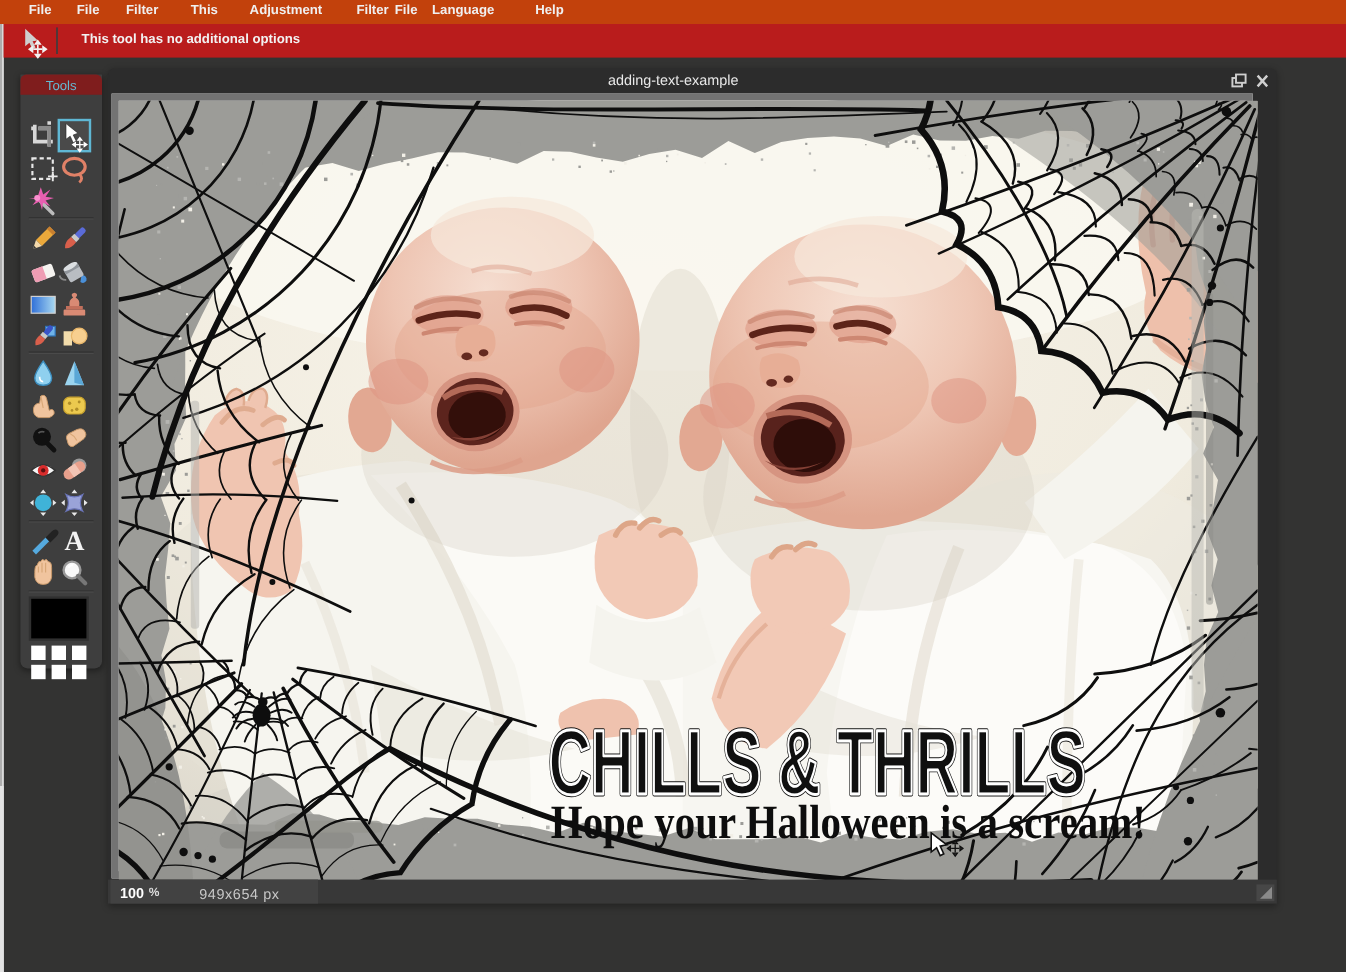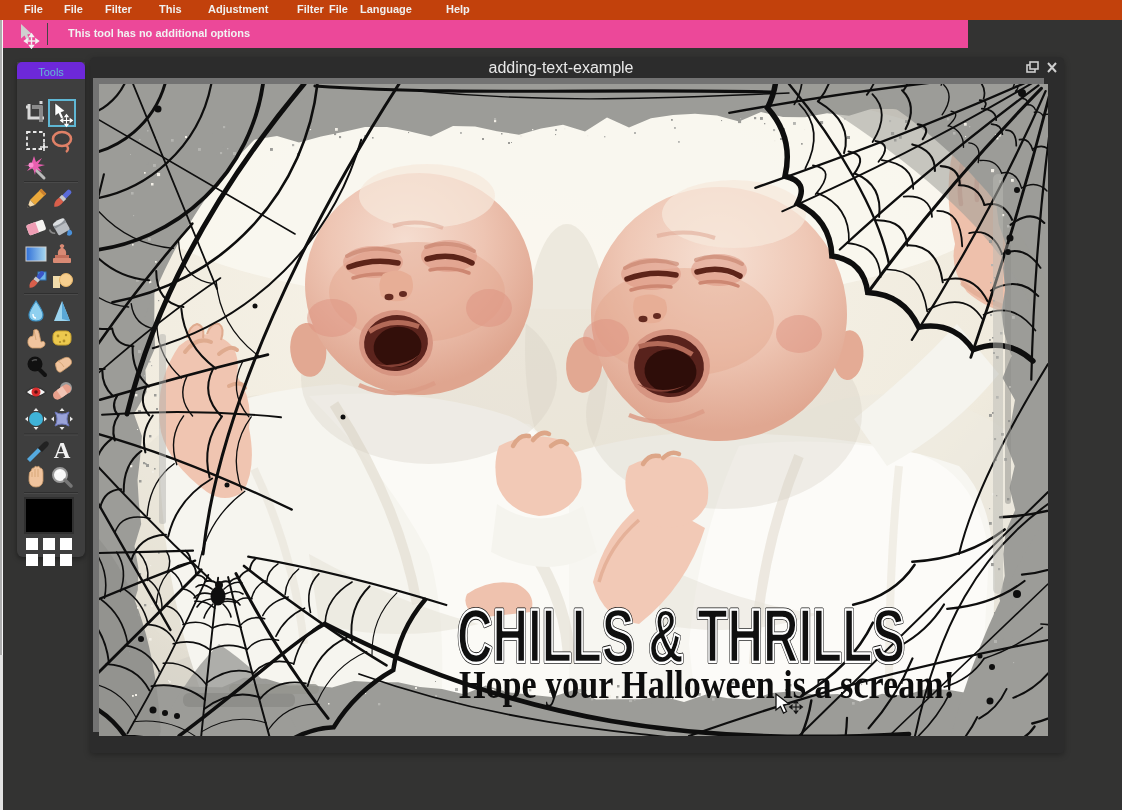--- a/index.html
+++ b/index.html
@@ -1,27 +1,27 @@
 <!DOCTYPE html>
 <html><head><meta charset="utf-8"><style>
 * { margin:0; padding:0; box-sizing:border-box; }
 body { width:1122px; height:810px; background:#333332; font-family:"Liberation Sans",sans-serif; position:relative; overflow:hidden; }
 .menubar { position:absolute; left:0; top:0; width:1122px; height:20px; background:#c2410c; z-index:10; }
 .menubar span { position:absolute; top:3px; font-size:11px; font-weight:bold; color:#f0f0f0; }
-.optbar { position:absolute; left:3px; top:20px; width:965px; height:28px; background:#ec4899; z-index:9;padding-left:15px; }
+.optbar { position:absolute; left:3px; top:20px; width:1119px; height:28px; background:#b91c1c; z-index:9;padding-left:15px; }
 .optbar .sep { position:absolute; left:44px; top:3px; width:1px; height:22px; background:#2b2b2b; border-right:1px solid #454545; }
 .optbar .txt { position:absolute; left:65px; top:7px; font-size:11px; font-weight:bold; color:#f2f2f2; }
 .leftstrip { position:absolute; left:0; top:20px; width:3px; height:790px; background:#adadad; border-right:1px solid #f8f8f8; }
 .leftstrip2 { position:absolute; left:0; top:655px; width:3px; height:155px; background:#e3e3e3; }
 .toolspanel { position:absolute; left:17px; top:62px; width:68px; height:495px; background:#3e3e3e; border-radius:0 0 6px 6px; box-shadow:0 2px 5px rgba(0,0,0,.4); z-index:5; }
-.toolshead { position:absolute; left:17px; top:62px; width:68px; height:17px; background:#6d28d9; border-radius:5px 5px 0 0; text-align:center; z-index:6; }
+.toolshead { position:absolute; left:17px; top:62px; width:68px; height:17px; background:#7f1d1d; border-radius:5px 5px 0 0; text-align:center; z-index:6; }
 .toolshead span { font-size:11px; color:#64b9d2; line-height:17px; }
 .toolsbody { position:absolute; left:17px; top:79px; width:68px; height:478px; z-index:6; }
 .win { position:absolute; left:90px; top:57px; width:974px; height:696px; background:#2c2c2c; border-radius:5px 5px 3px 3px; box-shadow:0 2px 6px rgba(0,0,0,.3); z-index:4; }
-.wtitle { position:absolute; left:0; top:0; width:942px; height:22px; text-align:center; font-size:16px; color:#e8e8e8; line-height:21px; }
+.wtitle { position:absolute; left:0; top:0; width:942px; height:22px; text-align:center; font-size:12px; color:#e8e8e8; line-height:21px; }
 .wicons { position:absolute; right:5px; top:4px; color:#cfcfcf; }
 .canvwrap { position:absolute; left:3px; top:21px; width:951px; height:654px; border:6px solid #737373; background:#fff; }
 .statusbar { position:absolute; left:0px; top:676px; width:974px; height:20px; background:#383838; }
 .statseg { position:absolute; left:2px; top:0; width:173px; height:20px; background:#424242; }
 .s100 { position:absolute; left:10px; top:4px; font-size:12px; font-weight:bold; color:#fff; }
 .spct { position:absolute; left:34px; top:6px; font-size:10px; font-weight:bold; color:#ddd; }
 .ssize { position:absolute; left:76px; top:5px; font-size:12px; color:#c8c8c8; letter-spacing:0.5px; }
 .grip { position:absolute; right:2px; bottom:2px; width:15px; height:14px; background:#474747; }
 .grip:after { content:""; position:absolute; right:2px; bottom:2px; width:0; height:0; border-left:10px solid transparent; border-bottom:10px solid #8a8a8a; }
 </style></head>
@@ -928,20 +928,27 @@
  <path d="M-6,-7 Q-16,-14 -22,-9 M-7,-2 Q-18,-5 -24,2 M-7,3 Q-17,4 -21,11 M-5,8 Q-12,15 -14,22 M6,-7 Q16,-16 24,-13 M7,-2 Q18,-7 25,-2 M7,3 Q17,2 22,9 M5,8 Q12,15 13,21" stroke="#0e0e0e" stroke-width="1.6" fill="none" stroke-linecap="round"></path>
 </g>
 
 <g transform="translate(582,578) scale(0.9106,1.42)">
  <text x="0" y="0" text-anchor="middle" font-family="Liberation Sans, sans-serif" font-weight="bold" font-size="54" fill="#101010" stroke="#101010" stroke-width="2.8" stroke-linejoin="round">CHILLS &amp; THRILLS</text>
  <text x="0" y="0" text-anchor="middle" font-family="Liberation Sans, sans-serif" font-weight="bold" font-size="54" fill="none" stroke="#ffffff" stroke-width="1.7" stroke-linejoin="round">CHILLS &amp; THRILLS</text>
 </g>
 <text x="608" y="614" text-anchor="middle" font-family="Liberation Serif, serif" font-weight="bold" font-size="38" fill="#0d0d0d" transform="translate(608,614) scale(0.8975,1.05) translate(-608,-614)">Hope your Halloween is a scream!</text>
 
 </svg></div>
+ <div class="statusbar">
+      <div class="statseg"></div>
+      <span class="s100">100</span>
+      <span class="spct">%</span>
+      <span class="ssize">949x654 px</span>
+      <div class="grip"></div>
+    </div>
 </div>
 <svg width="34" height="28" viewBox="0 0 34 28" style="position:absolute;left:774px;top:693px;z-index:50">
 <path d="M2,1 L2,17 L6.5,13.5 L9.5,20 L12.5,18.5 L9.5,12 L15,11 Z" fill="#fff" stroke="#111" stroke-width="1.3"></path>
 <g stroke="#111" stroke-width="1.1" fill="#333">
 <path d="M22,10.6 v6.8" fill="none"></path>
       <path d="M18.6,14 h6.8" fill="none"></path>
 <path d="M22,7.6 l-1.8,2.4 h3.6 Z"></path>
       <path d="M22,20.4 l-1.8,-2.4 h3.6 Z"></path>
 <path d="M15.6,14 l2.4,-1.8 v3.6 Z"></path>
       <path d="M28.4,14 l-2.4,-1.8 v3.6 Z"></path>

